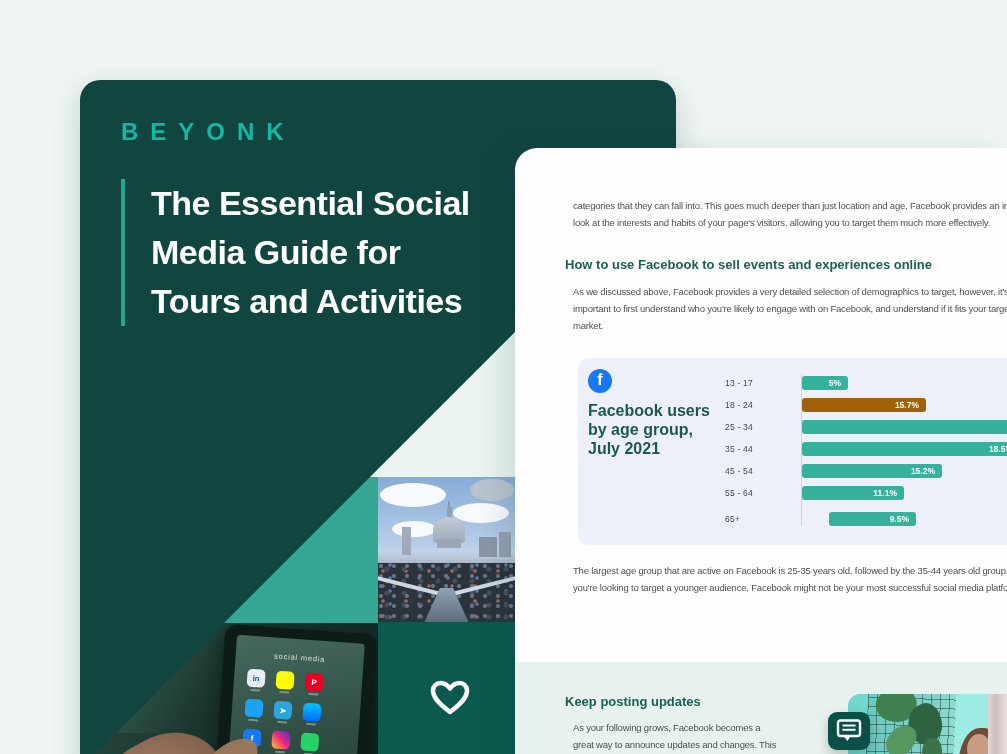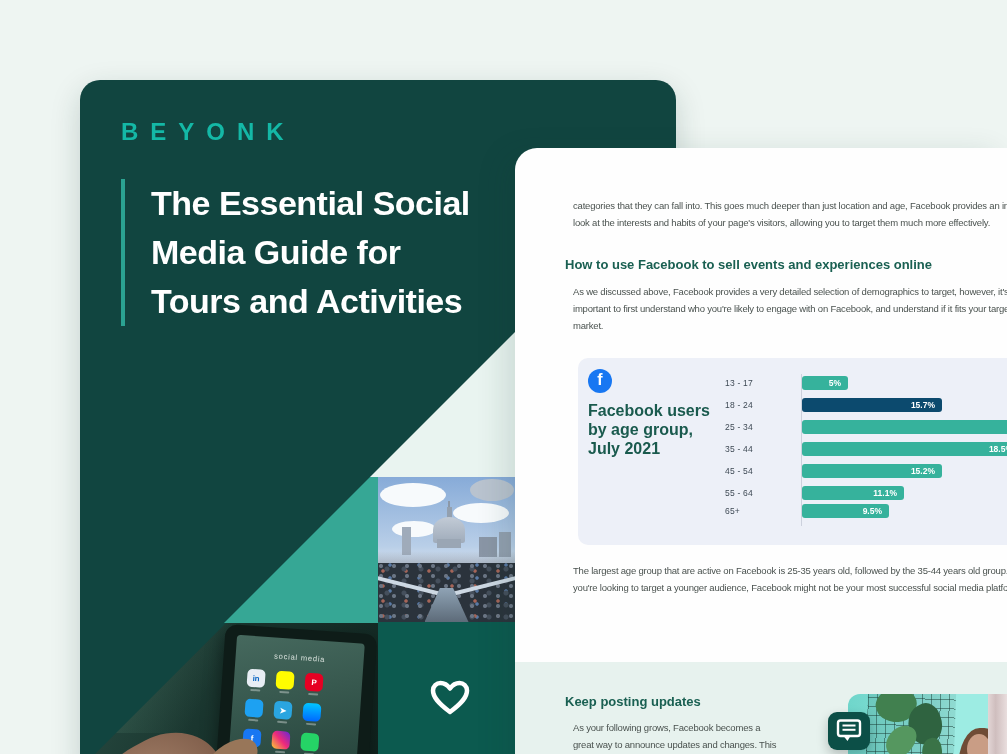--- a/index.html
+++ b/index.html
@@ -248,21 +248,21 @@
       <div class="axis"></div>
       <div id="chart-rows">
           <div class="bar-row" style="top: 18px;">
             <span class="cat">13 - 17</span>
             <div class="bar" style="width: 46px; background: rgb(54, 178, 156);">
               <span class="val">5%</span>
             </div>
           </div>
           <div class="bar-row" style="top: 40px;">
             <span class="cat">18 - 24</span>
-            <div class="bar" style="width: 140px; background: #0c4a6e; text-align: right;">
+            <div class="bar" style="width: 124px; background: #a16207; text-align: right;">
               <span class="val">15.7%</span>
             </div>
           </div>
           <div class="bar-row" style="top: 62px;">
             <span class="cat">25 - 34</span>
             <div class="bar" style="width: 236px; background: rgb(54, 178, 156);">
               <span class="val">25.6%</span>
             </div>
           </div>
           <div class="bar-row" style="top: 84px;">
@@ -276,21 +276,21 @@
             <div class="bar" style="width: 140px; background: rgb(54, 178, 156);">
               <span class="val">15.2%</span>
             </div>
           </div>
           <div class="bar-row" style="top: 128px;">
             <span class="cat">55 - 64</span>
             <div class="bar" style="width: 102px; background: rgb(54, 178, 156);">
               <span class="val">11.1%</span>
             </div>
           </div>
-          <div class="bar-row" style="top: 146px;">
+          <div class="bar-row" style="top: 154px; gap: 27px;">
             <span class="cat">65+</span>
             <div class="bar" style="width: 87px; background: rgb(54, 178, 156);">
               <span class="val">9.5%</span>
             </div>
           </div>
         </div>
     </div>
 
     <div class="body analysis">
         <div class="ln">The largest age group that are active on Facebook is 25-35 years old, followed by the 35-44 years old group. If</div>

